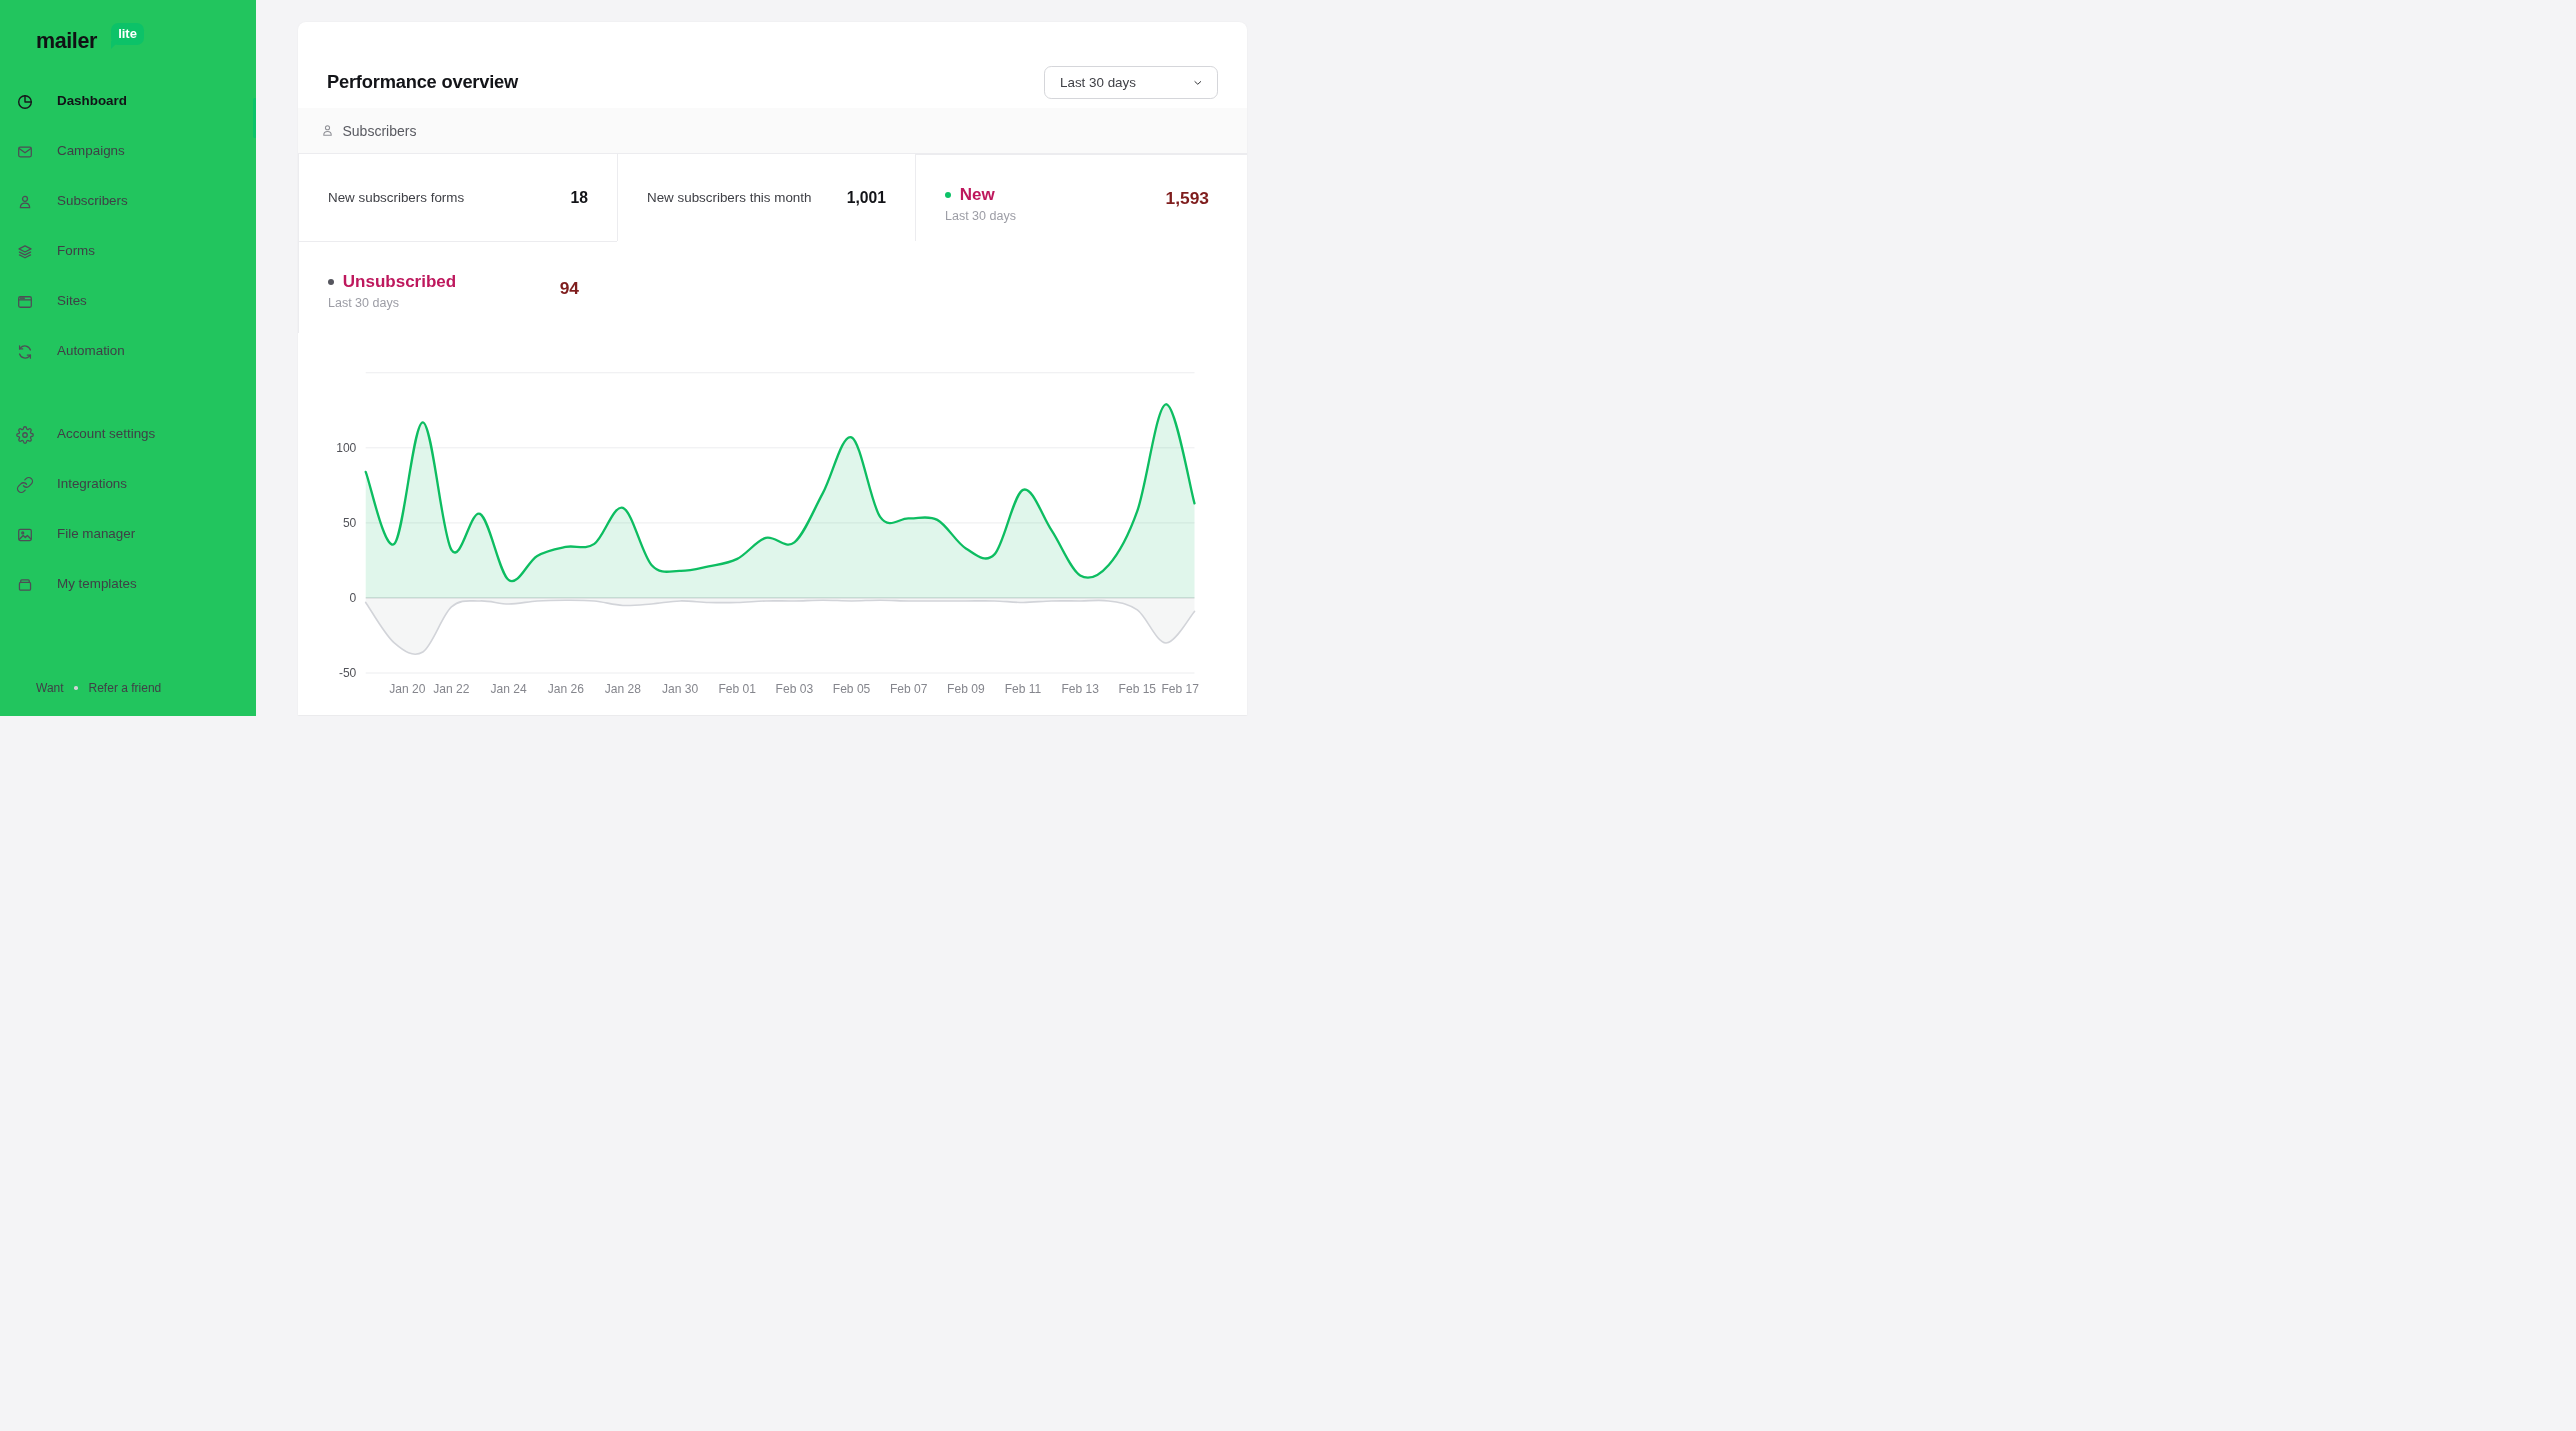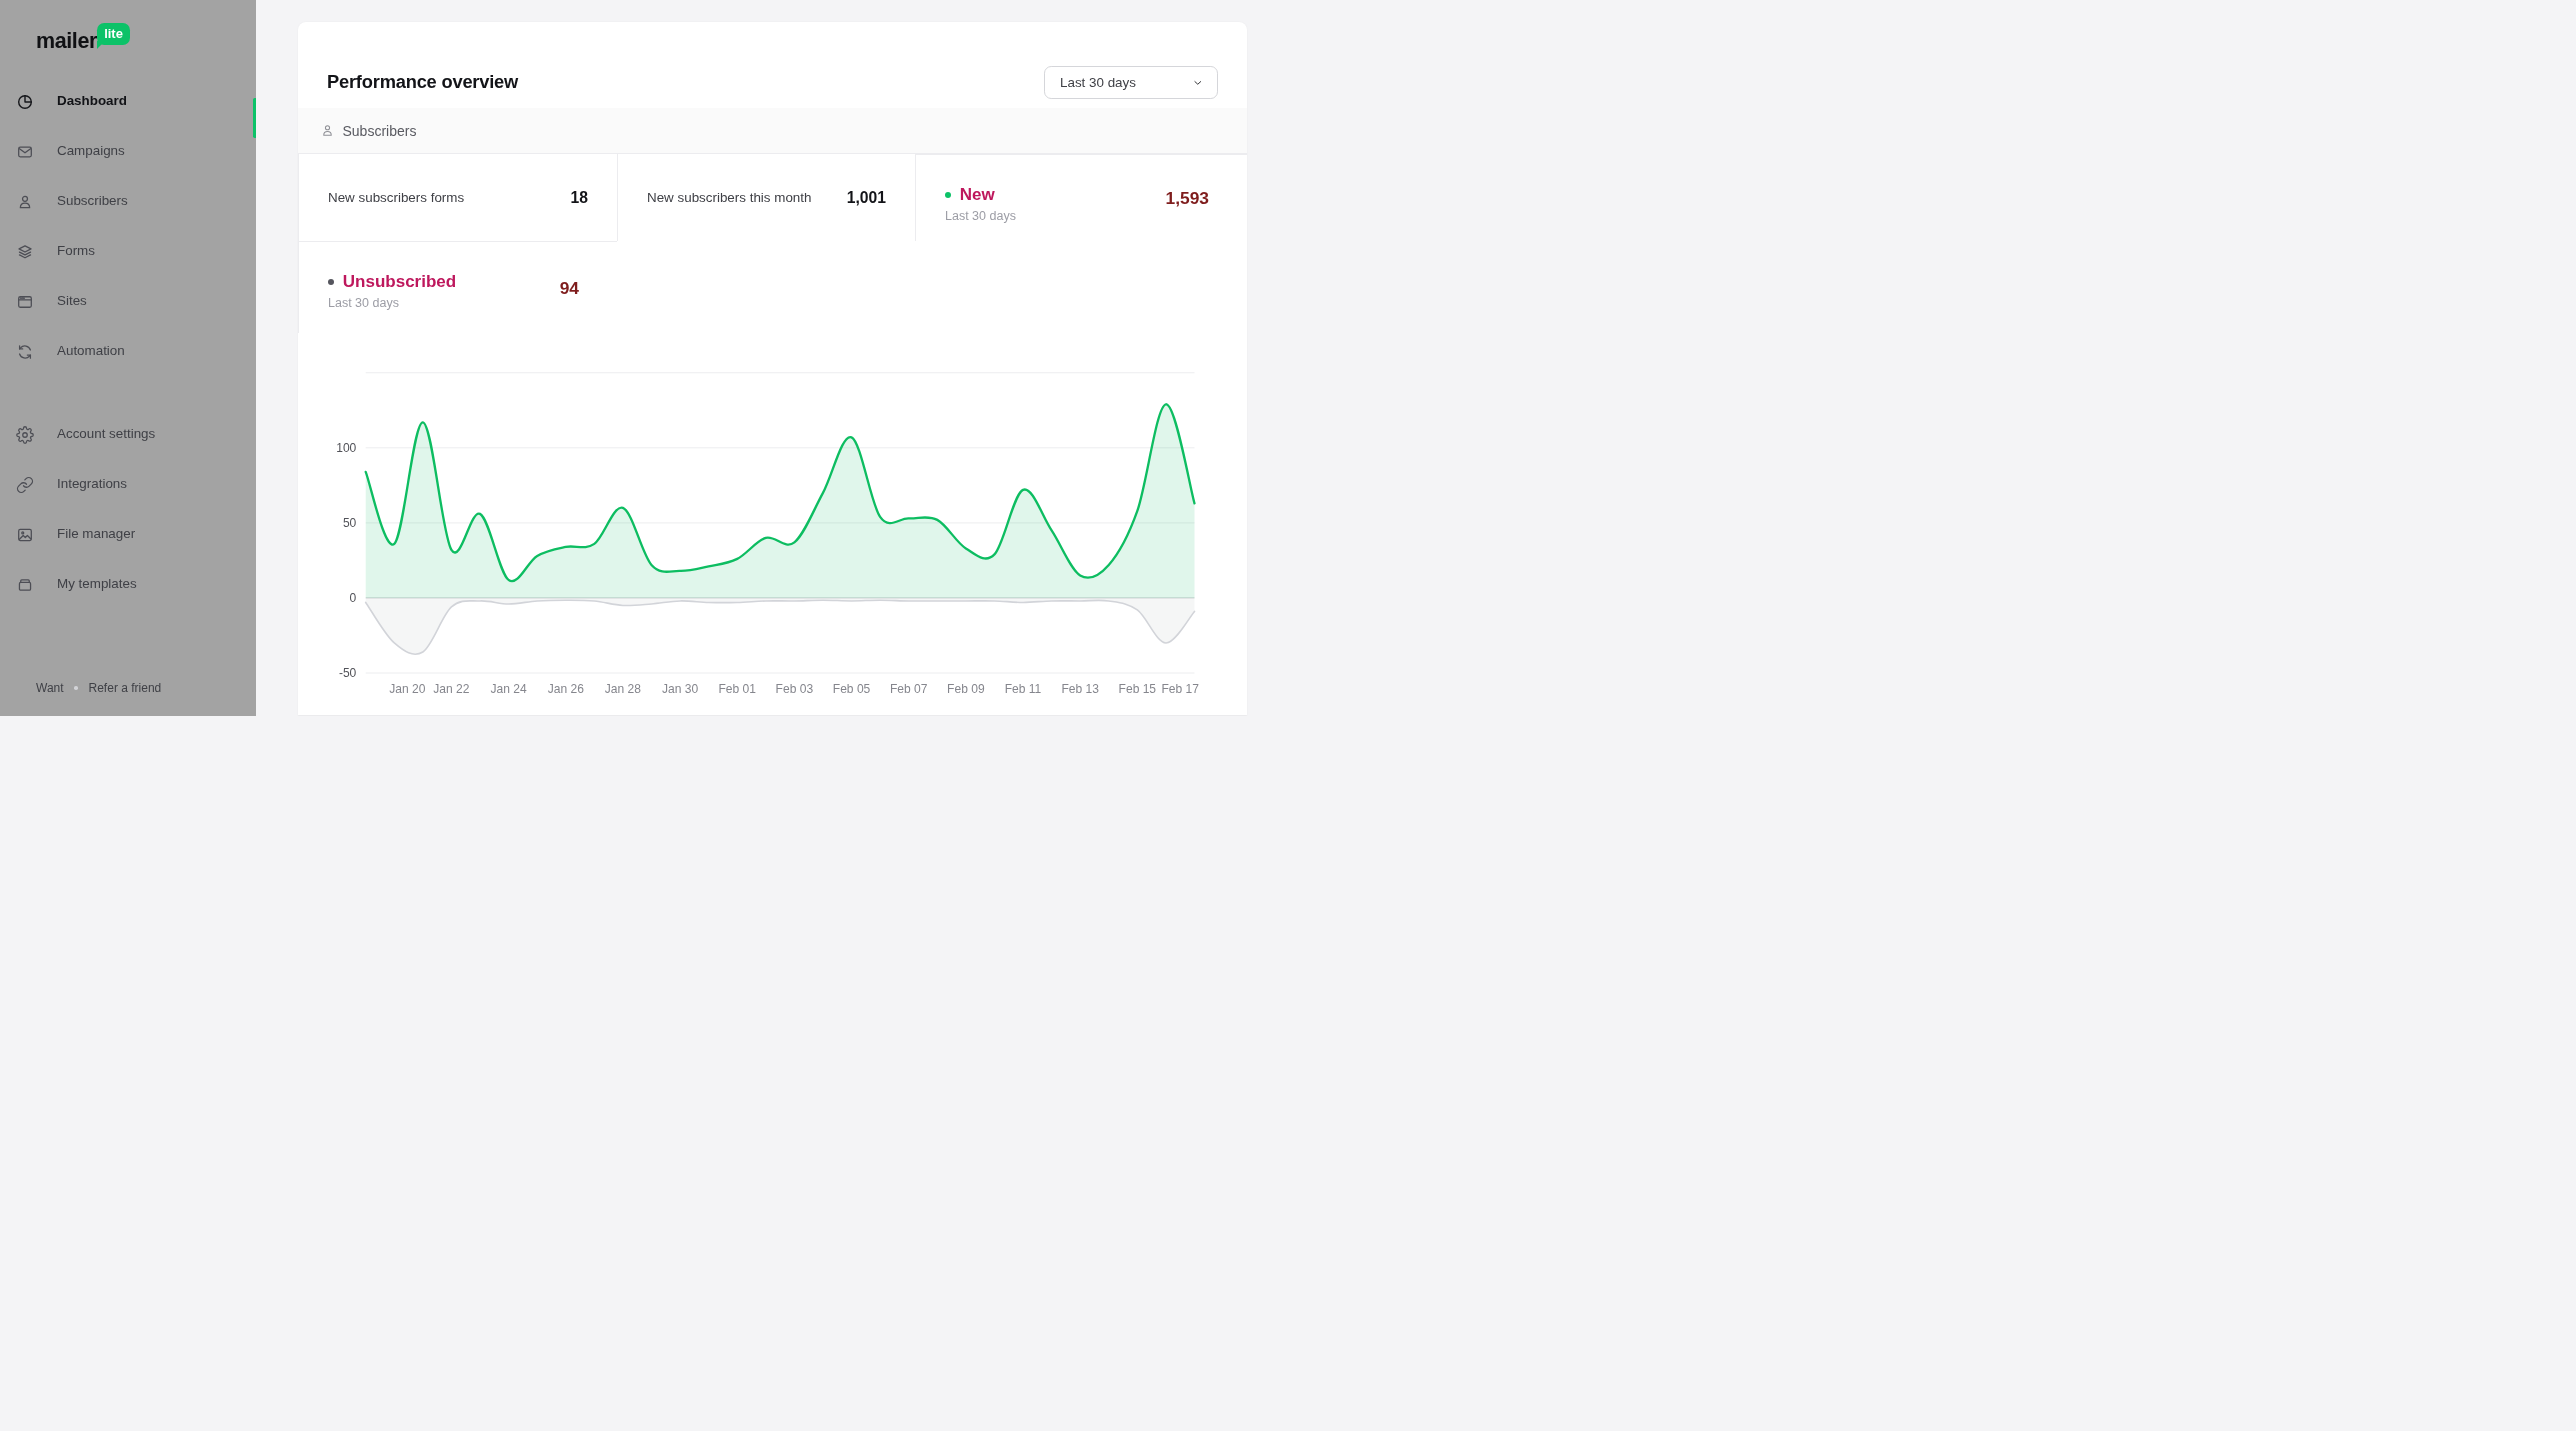--- a/index.html
+++ b/index.html
@@ -1,23 +1,23 @@
 <!DOCTYPE html>
 <html style="font-size:14.3px"><head>
 <meta charset="utf-8">
 <style>
   * { margin:0; padding:0; box-sizing:border-box; }
   html,body { width:1288px; height:716px; }
   body { font-family:"Liberation Sans", sans-serif; background:#f4f4f6; overflow:hidden; position:relative; }
 
   
-  .sidebar { position:absolute; left:0; top:0; bottom:0; width:256px; background:#a3a3a3; z-index:2; }
+  .sidebar { position:absolute; left:0; top:0; bottom:0; width:256px; background:#22c55e; z-index:2; }
   .logo { position:absolute; left:36px; top:23px; display:flex; align-items:flex-start; cursor:pointer; }
   .logo-text { font-size:21.5px; font-weight:700; color:#101114; letter-spacing:-0.4px; line-height:27px; margin-top:5.4px; }
-  .logo-badge { position:relative; margin-left:0; background:#0cc268; color:#fff; font-size:13px; font-weight:700;
+  .logo-badge { position:relative; margin-left:14px; background:#0cc268; color:#fff; font-size:13px; font-weight:700;
                 padding:4px 7.2px 4.5px; border-radius:7.2px; line-height:1; }
   .logo-badge::after { content:""; position:absolute; left:0; bottom:-4.5px; width:8px; height:8px;
                 background:#0cc268; clip-path:polygon(0 0,100% 0,0 100%); }
   .nav { position:absolute; left:0; right:0; }
   #nav-primary { top:93px; }
   #nav-secondary { top:426px; }
   .nav-item { position:relative; height:50px; display:flex; align-items:flex-start; padding-left:16px; gap:23px; cursor:pointer; }
   .nav-icon { width:18px; height:18px; flex:0 0 18px; display:flex; align-items:center; justify-content:center; }
   .nav-icon svg { width:18px; height:18px; stroke:#4d4e55; stroke-width:1.7; fill:none; stroke-linecap:round; stroke-linejoin:round; }
   .nav-label { font-size:13.4px; color:#3f4046; }

